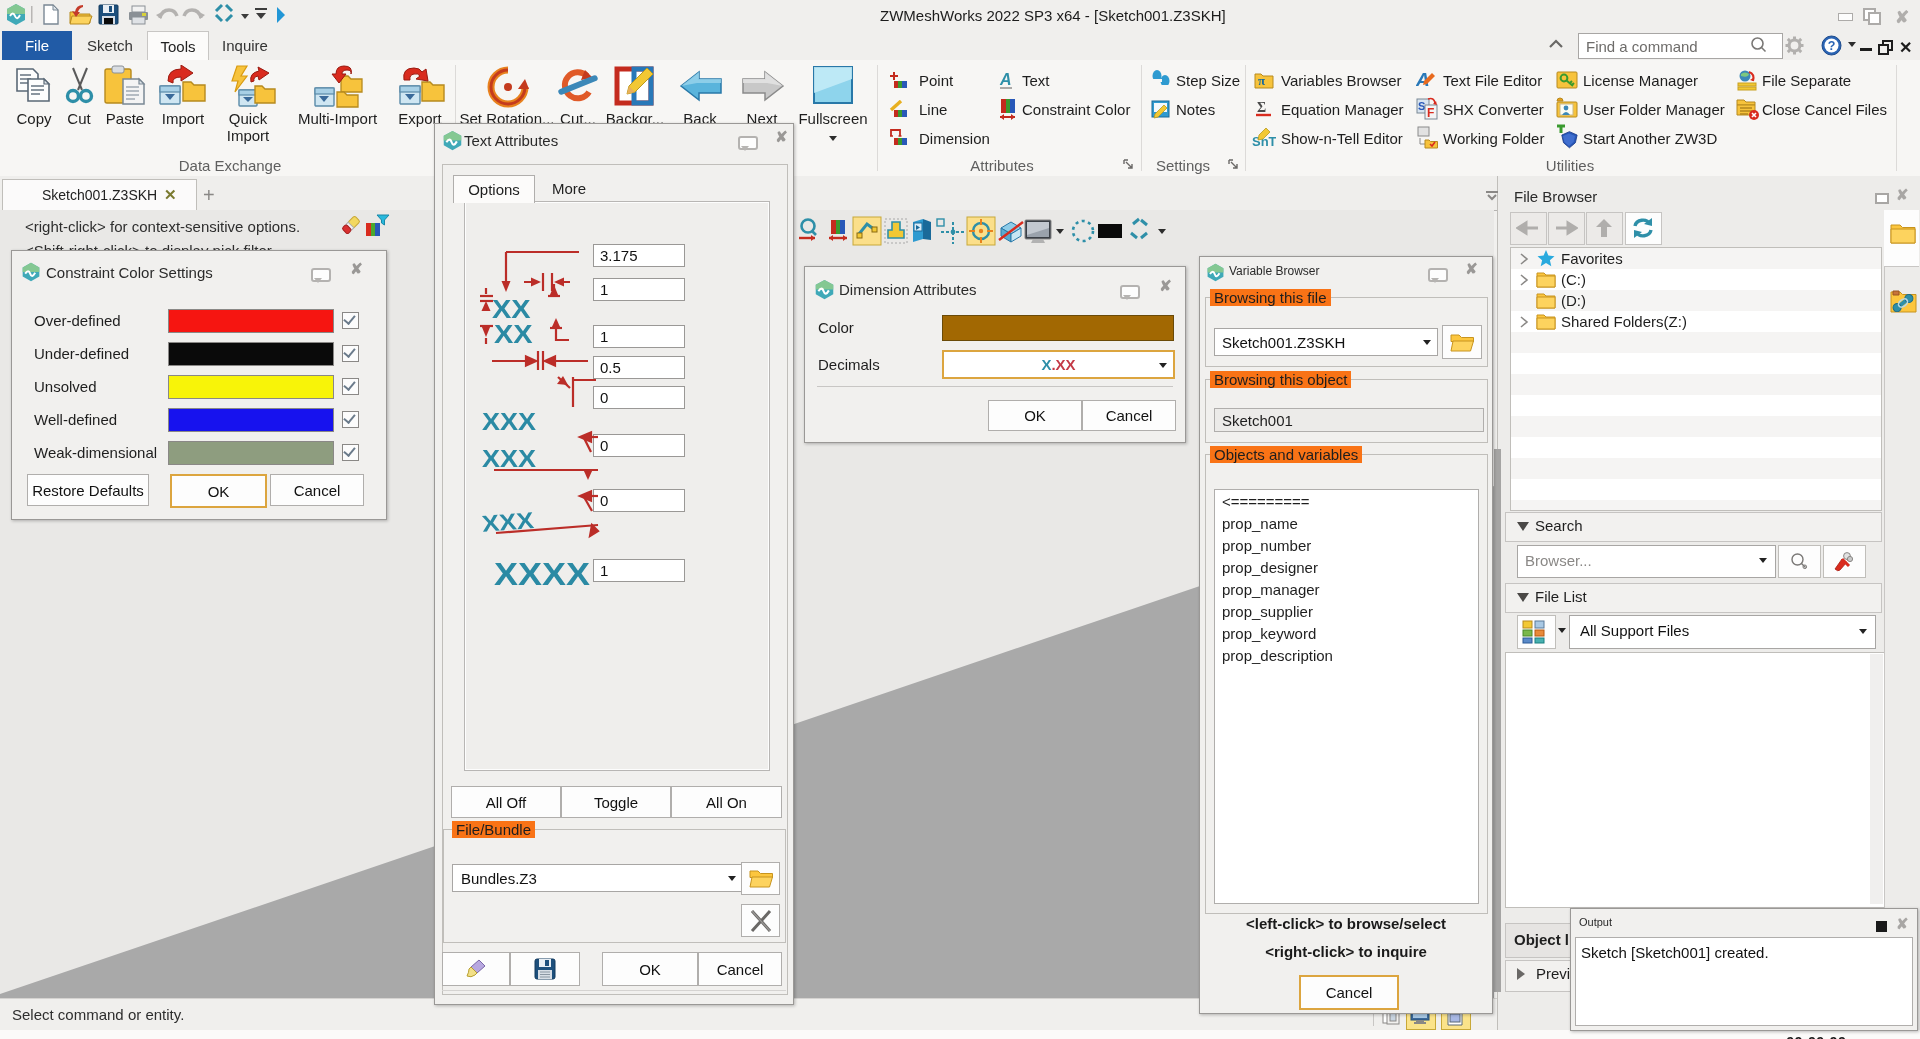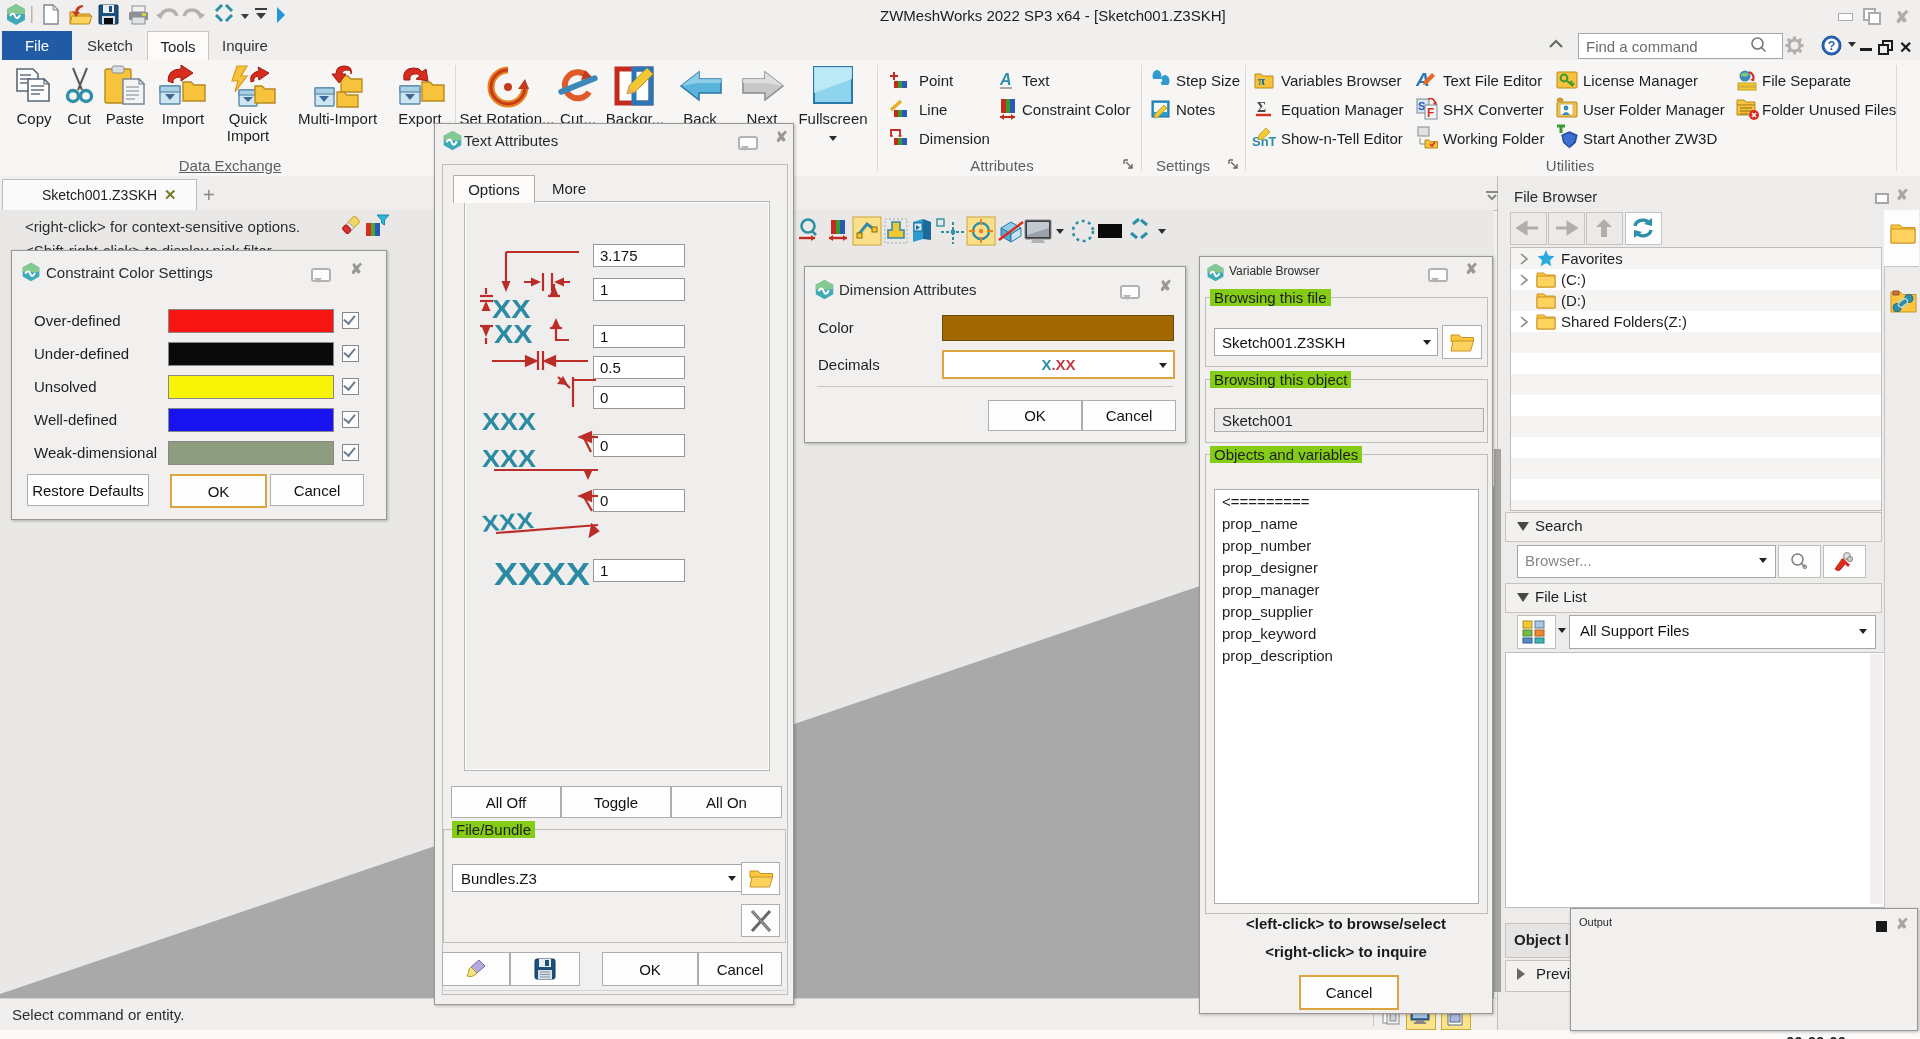--- a/index.html
+++ b/index.html
@@ -14,21 +14,21 @@
   .btn.gold{border:2px solid #dca53f;}
   .combo{position:absolute;background:#fff;border:1px solid #a8a6a4;
     display:flex;align-items:center;font-size:15px;color:#111;}
   .combo .arr{position:absolute;right:6px;top:50%;margin-top:-2px;width:0;height:0;
     border-left:4px solid transparent;border-right:4px solid transparent;border-top:5px solid #222;}
   .dlg{position:absolute;background:#f1f0ee;border:1px solid #9a9896;box-shadow:1px 1px 3px rgba(0,0,0,.25);z-index:10;}
   .dclose{position:absolute;width:17px;height:13px;color:#9a9896;font-weight:bold;font-size:15px;line-height:12px;text-align:center;}
   .bubble{position:absolute;width:16px;height:10px;border:2px solid #b4b2b0;border-radius:3px;background:#fdfdfd;}
   .bubble:after{content:"";position:absolute;left:1px;bottom:-7px;width:0;height:0;border:4px solid transparent;border-top:5px solid #b6b4b2;}
   .gbox{position:absolute;border:1px solid #c0beba;}
-  .glabel{position:absolute;top:-9px;left:8px;background:#84cc16;padding:0 4px;font-size:15px;color:#1e1e1e;}
+  .glabel{position:absolute;top:-9px;left:8px;background:#f97316;padding:0 4px;font-size:15px;color:#1e1e1e;}
   .check{position:absolute;width:15px;height:15px;background:#fcfcfc;border:1px solid #8a8886;}
   .check:after{content:"";position:absolute;left:3px;top:0px;width:5px;height:9px;
     border:solid #6b7b8b;border-width:0 2px 2px 0;transform:rotate(40deg);}
   .field{position:absolute;background:#fff;border:1px solid #9a9896;font-size:15px;color:#111;
     display:flex;align-items:center;padding-left:6px;}
 </style>
 </head>
 <body>
 <div id="page">
 
@@ -122,21 +122,21 @@
   <div class="abs" style="left:1899px;top:38px;font-size:16px;font-weight:bold;color:#1c1c1c;">✕</div>
 
   <div class="abs" id="ribbon" style="left:0;top:60px;width:1920px;height:116px;background:#f7f6f4;border-bottom:1px solid #d5d3d1;">
 
     <div class="abs" style="left:455px;top:5px;width:1px;height:106px;background:#dcdad8;"></div>
     <div class="abs" style="left:877px;top:5px;width:1px;height:106px;background:#dcdad8;"></div>
     <div class="abs" style="left:1141px;top:5px;width:1px;height:106px;background:#dcdad8;"></div>
     <div class="abs" style="left:1245px;top:5px;width:1px;height:106px;background:#dcdad8;"></div>
     <div class="abs" style="left:1896px;top:5px;width:1px;height:106px;background:#dcdad8;"></div>
 
-    <div class="abs" style="left:130px;top:97px;width:200px;text-align:center;color:#5f5f5f;text-decoration:underline;">Data Exchange</div>
+    <div class="abs" style="left:130px;top:97px;width:200px;text-align:center;color:#5f5f5f;">Data Exchange</div>
     <div class="abs" style="left:902px;top:97px;width:200px;text-align:center;color:#5f5f5f;">Attributes</div>
     <div class="abs" style="left:1133px;top:97px;width:100px;text-align:center;color:#5f5f5f;">Settings</div>
     <div class="abs" style="left:1470px;top:97px;width:200px;text-align:center;color:#5f5f5f;">Utilities</div>
     <svg class="abs" style="left:1123px;top:99px;" width="12" height="12">
         <path d="M1,1 v4 M1,1 h4 M3,3 l6,6 M9,5 v4 h-4" stroke="#6a6866" stroke-width="1.4" fill="none"></path>
       </svg>
     <svg class="abs" style="left:1228px;top:99px;" width="12" height="12">
         <path d="M1,1 v4 M1,1 h4 M3,3 l6,6 M9,5 v4 h-4" stroke="#6a6866" stroke-width="1.4" fill="none"></path>
       </svg>
 
@@ -375,21 +375,21 @@
       <path d="M1,3 h7 l2,2 h9 v3 h-18 z" fill="#f7c33c" stroke="#b78a1e"></path>
       <path d="M1,8 h18 v10 h-18 z" fill="#f7c33c" stroke="#b78a1e"></path>
       <g stroke="#b78a1e" stroke-width="1.6">
           <path d="M4,11 h12"></path>
           <path d="M4,14 h12"></path>
           <path d="M4,17 h8"></path>
         </g>
       <circle cx="18" cy="18" r="5" fill="#d92b1e"></circle>
       <path d="M16,16 l4,4 M20,16 l-4,4" stroke="#fff" stroke-width="1.6"></path>
     </svg>
-    <div class="abs" style="left:1762px;top:41px;">Folder Unused Files</div>
+    <div class="abs" style="left:1762px;top:41px;">Close Cancel Files</div>
   </div>
 
   <div class="abs" style="left:0;top:176px;width:1497px;height:34px;background:#efeeec;border-bottom:1px solid #b5b3b1;"></div>
   <div class="abs" style="left:2px;top:179px;width:193px;height:31px;background:#fbfafa;border:1px solid #c0beba;border-bottom:none;"></div>
   <div class="abs" style="left:42px;top:187px;font-size:14px;color:#222;">Sketch001.Z3SKH</div>
   <div class="abs" style="left:164px;top:186px;font-size:15px;color:#7a7a30;font-weight:bold;">✕</div>
   <div class="abs" style="left:203px;top:184px;font-size:20px;color:#8a8886;">+</div>
 
   <div class="abs" id="canvas" style="left:0;top:210px;width:1494px;height:788px;background:#e9e8e6;overflow:hidden;">
     <svg width="1494" height="788" style="position:absolute;left:0;top:0;">
@@ -822,20 +822,23 @@
       <div class="abs" style="left:7px;top:157px;">prop_description</div>
     </div>
     <div class="abs" style="left:0;top:658px;width:292px;text-align:center;font-weight:bold;color:#1a1a1a;">&lt;left-click&gt; to browse/select</div>
     <div class="abs" style="left:0;top:686px;width:292px;text-align:center;font-weight:bold;color:#1a1a1a;">&lt;right-click&gt; to inquire</div>
     <div class="btn gold" style="left:99px;top:718px;width:96px;height:31px;">Cancel</div>
   </div>
   <div class="dlg" id="dlg-out" style="left:1570px;top:908px;width:346px;height:121px;">
     <div class="abs" style="left:8px;top:7px;font-size:11px;color:#2a2a2a;">Output</div>
     <div class="abs" style="left:305px;top:12px;width:11px;height:11px;background:#1a1a1a;"></div>
     <div class="abs" style="left:325px;top:6px;font-size:15px;font-weight:bold;color:#a8a6a4;">✘</div>
+    <div class="abs" style="left:4px;top:28px;width:336px;height:87px;background:#fff;border:1px solid #b0aeac;">
+      <div class="abs" style="left:5px;top:6px;font-size:15px;color:#111;">Sketch [Sketch001] created.</div>
+    </div>
   </div>
 
   <div class="abs" style="left:1373px;top:1004px;width:1px;height:22px;background:#c8c6c4;"></div>
   <svg class="abs" style="left:1381px;top:1006px;" width="20" height="20" viewBox="0 0 20 20">
     <rect x="2" y="2" width="12" height="15" fill="#fff" stroke="#8a8886"></rect>
     <rect x="6" y="4" width="12" height="14" fill="#f2f1ef" stroke="#8a8886"></rect>
     <rect x="9" y="7" width="6" height="8" fill="#c8d4e0" stroke="#8a8886"></rect>
   </svg>
   <div class="abs" style="left:1406px;top:1004px;width:28px;height:24px;background:#fbe38a;border:1px solid #c8a838;"></div>
   <svg class="abs" style="left:1410px;top:1007px;" width="20" height="18" viewBox="0 0 20 18">

